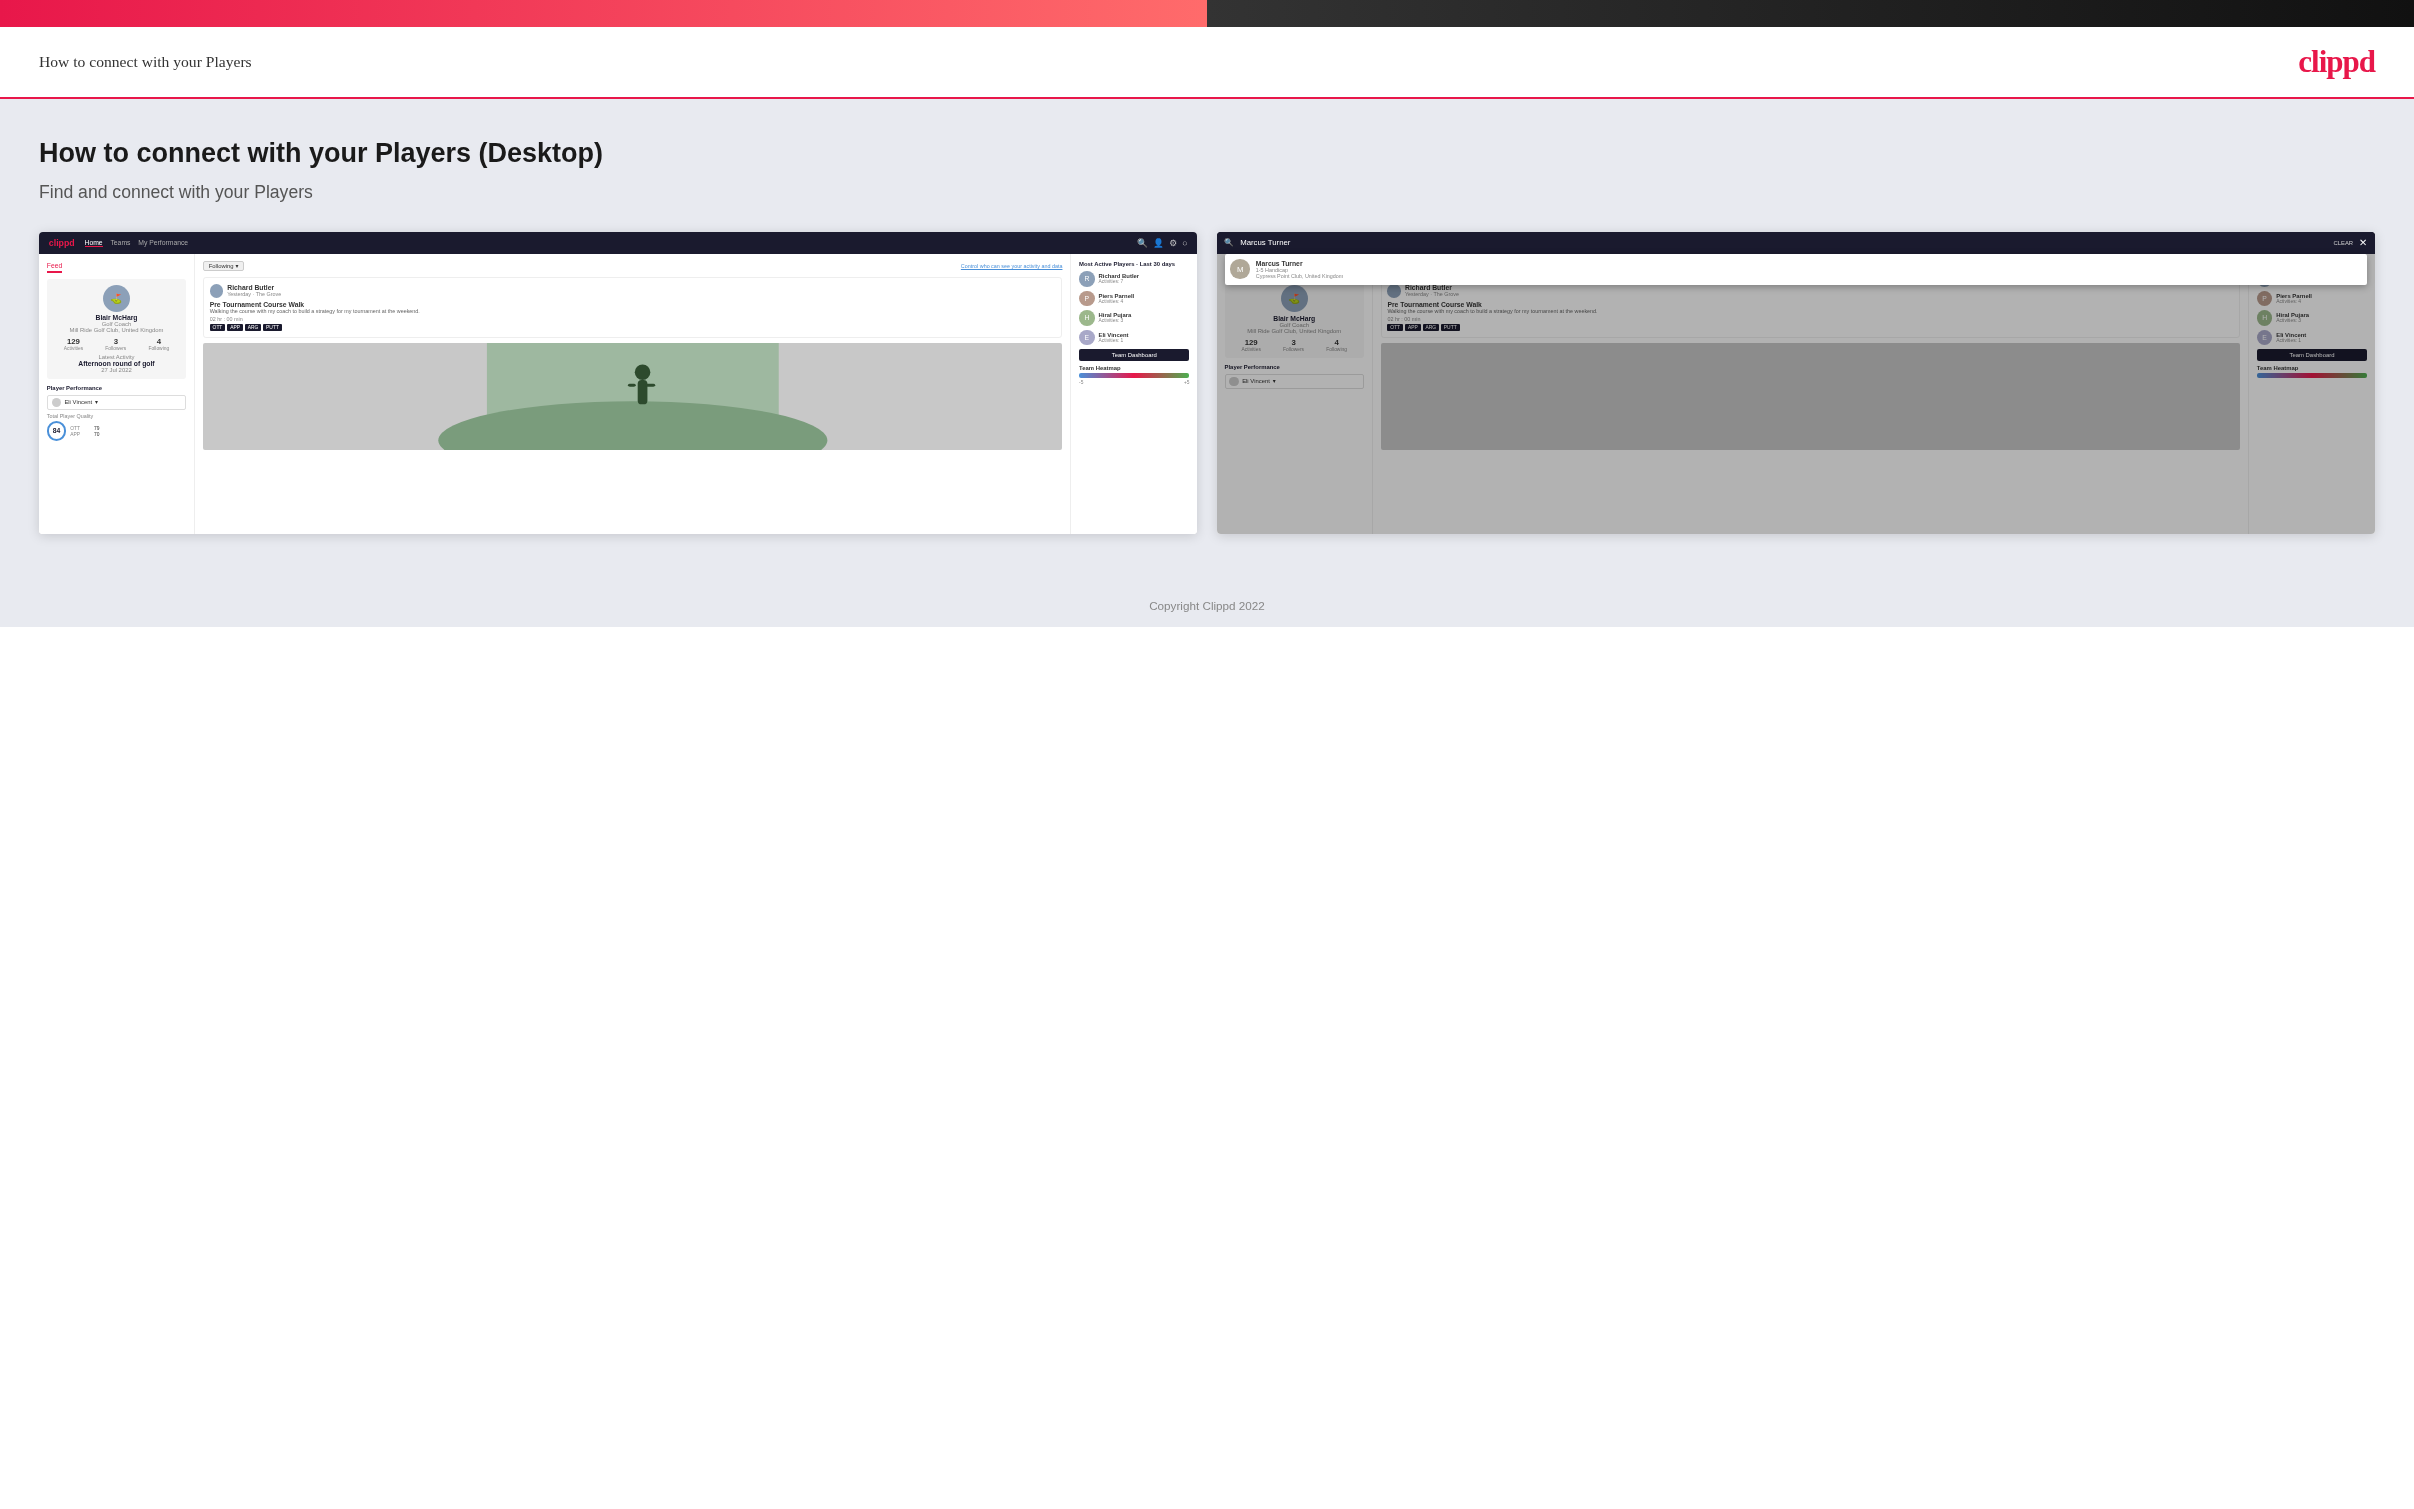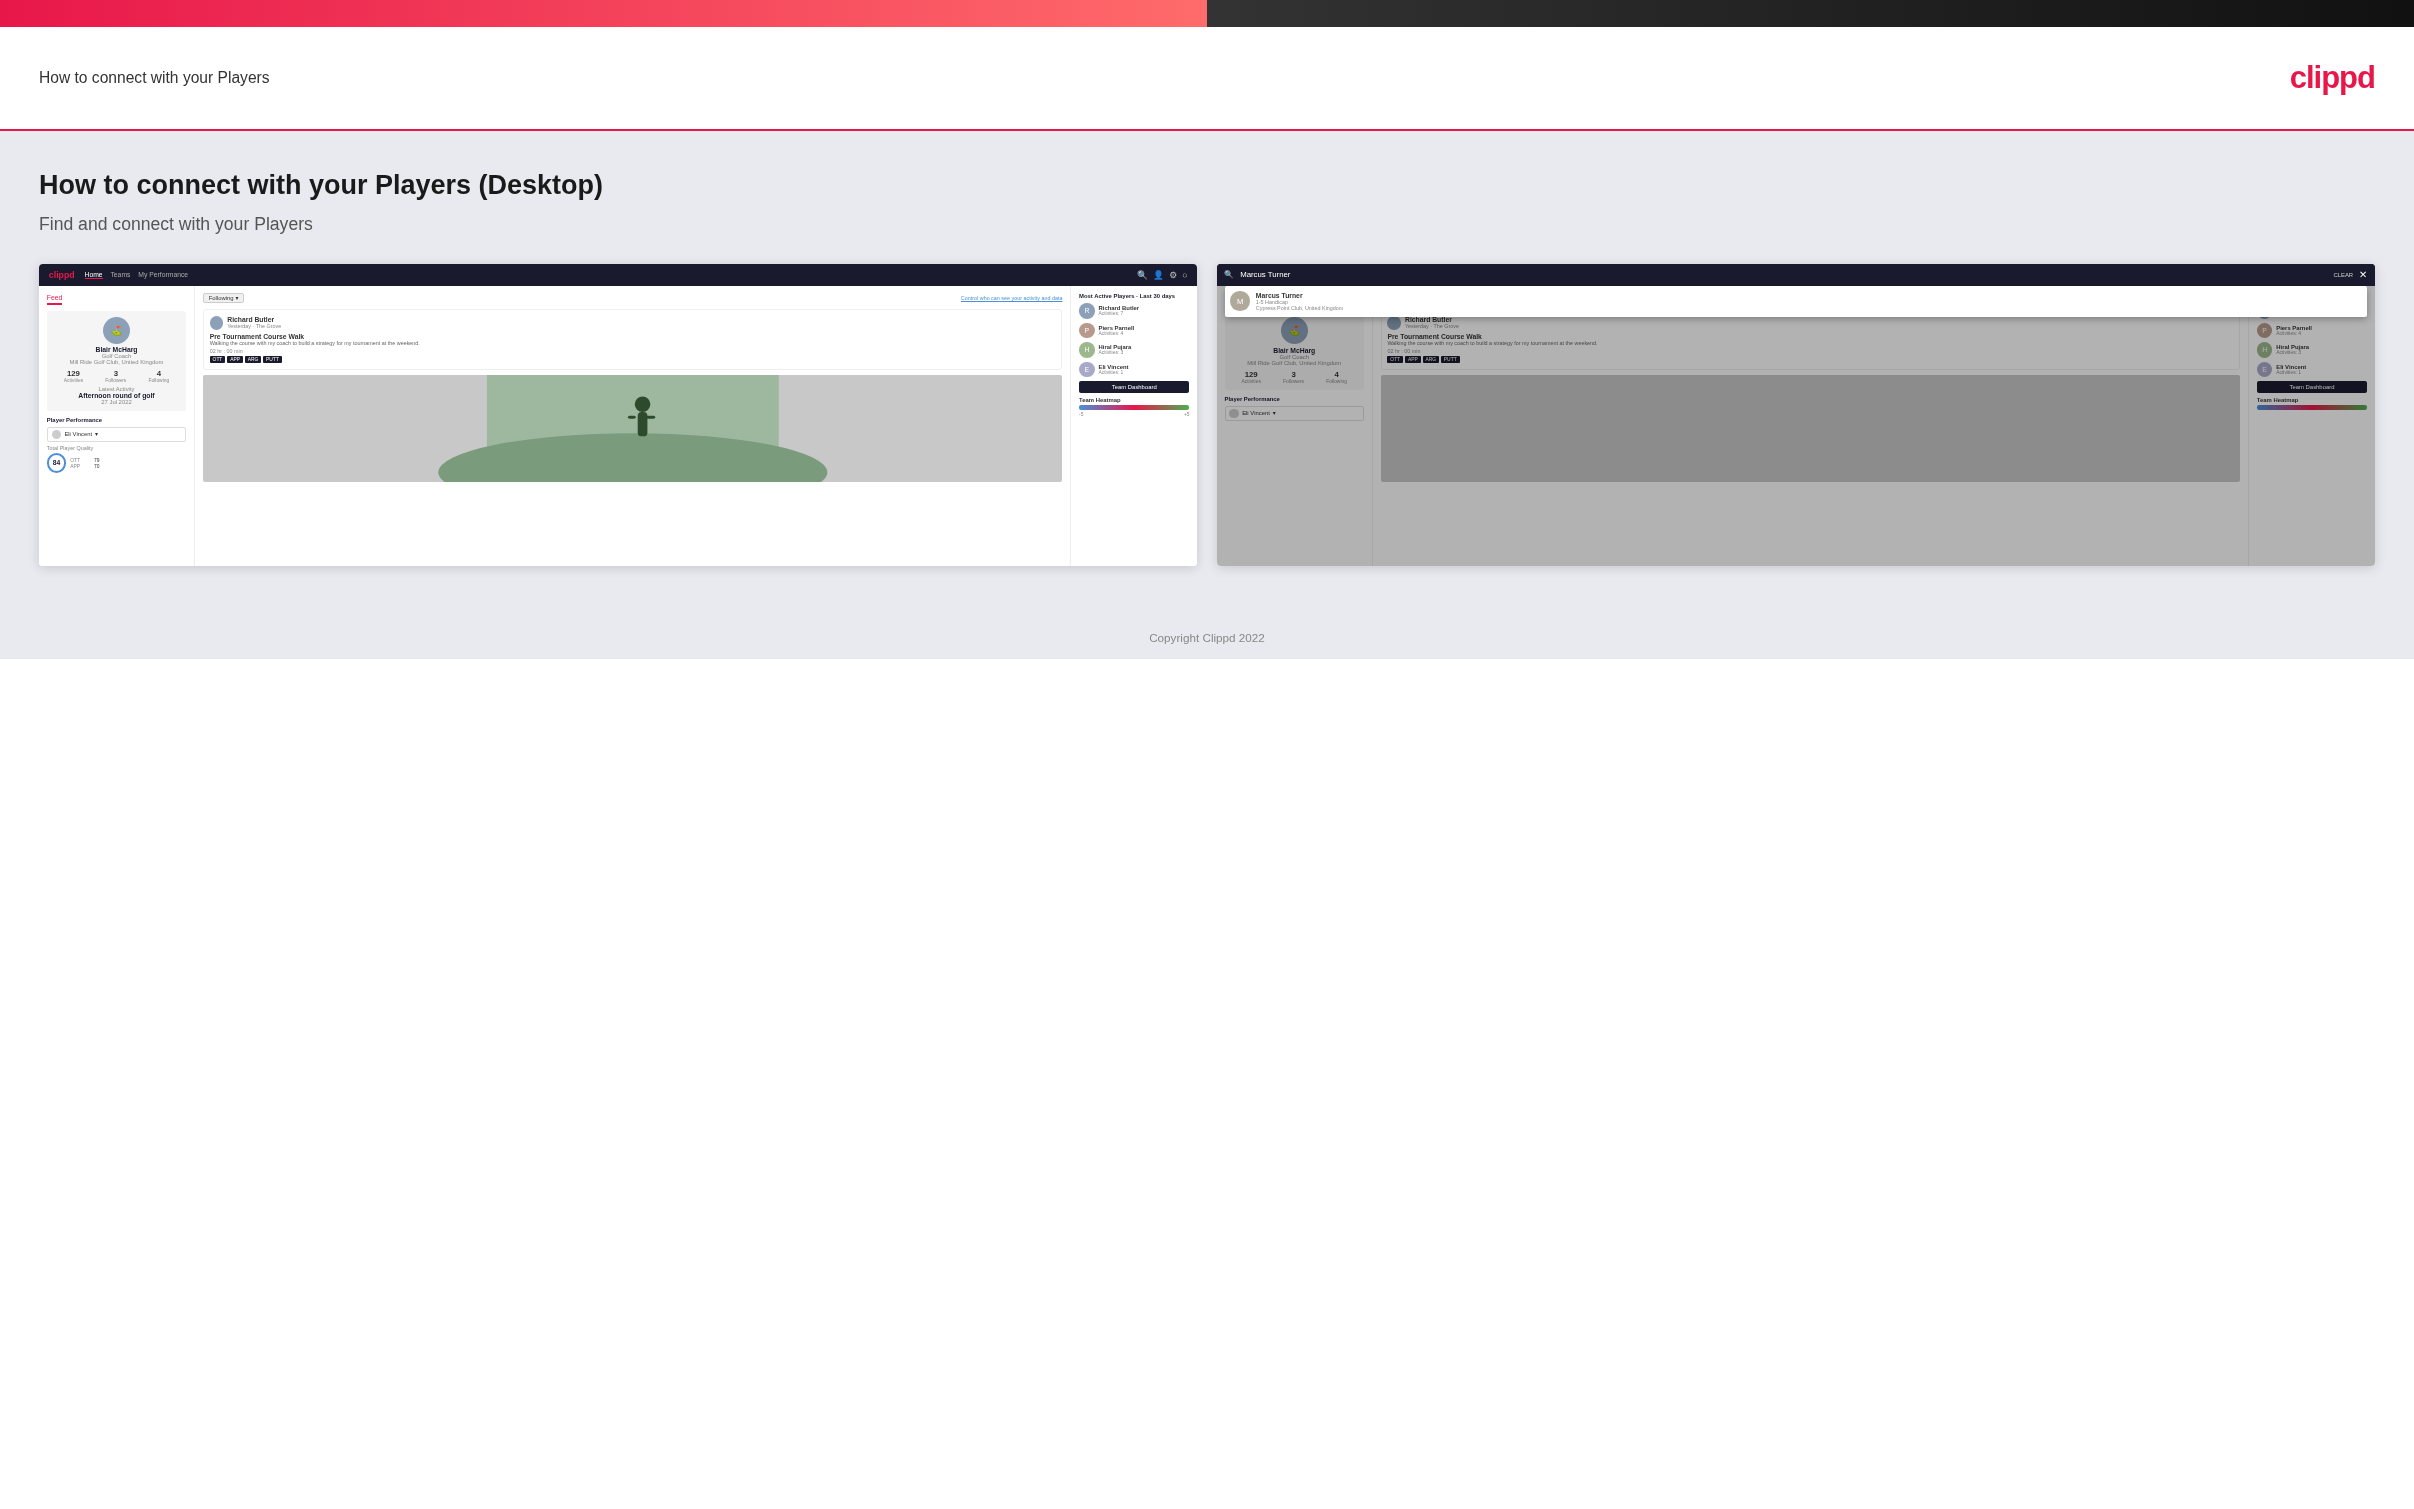--- a/index.html
+++ b/index.html
@@ -7,22 +7,23 @@
 
     .top-bar {
       height: 27px;
       background: linear-gradient(90deg, #e8174a 0%, #ff6b6b 50%, #333 50%, #111 100%);
     }
 
     .header {
       display: flex;
       align-items: center;
       justify-content: space-between;
-      padding: 33px 39px;
+      padding: 17px 39px;
       border-bottom: 2px solid #e8174a;
+      font-family: Liberation Serif, serif;
     }
 
     .header-title {
       font-size: 15.6px;
       color: #333;
       font-weight: 400;
     }
 
     .logo {
       font-size: 31px;

